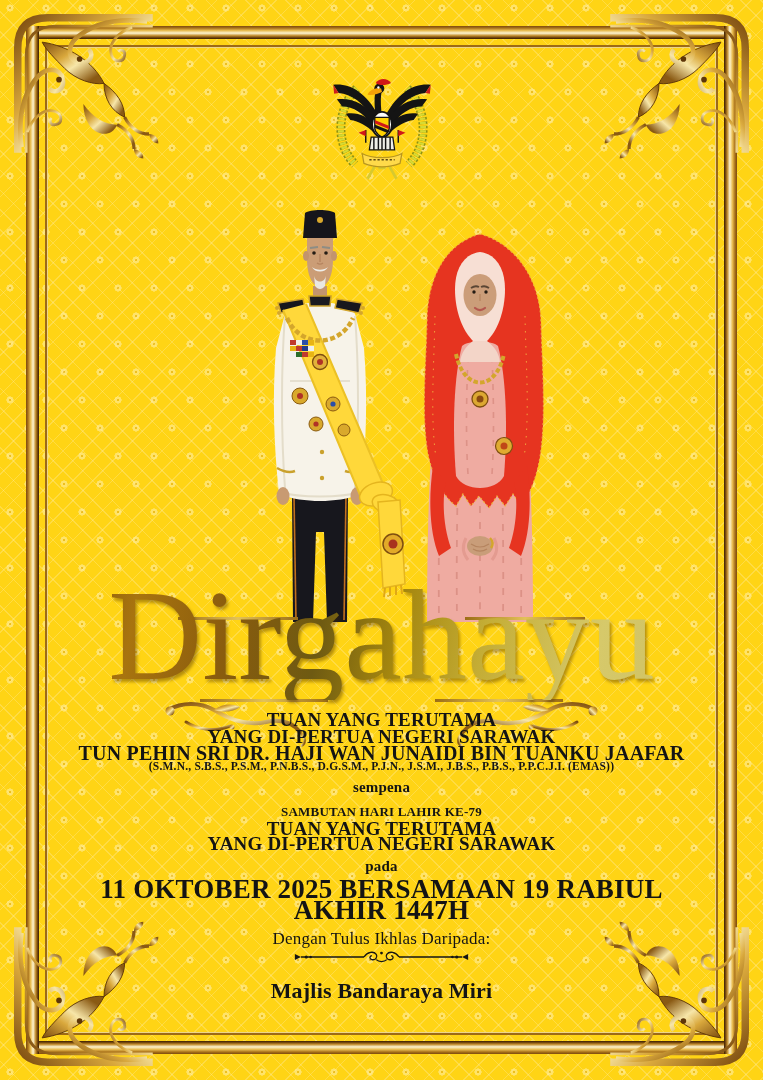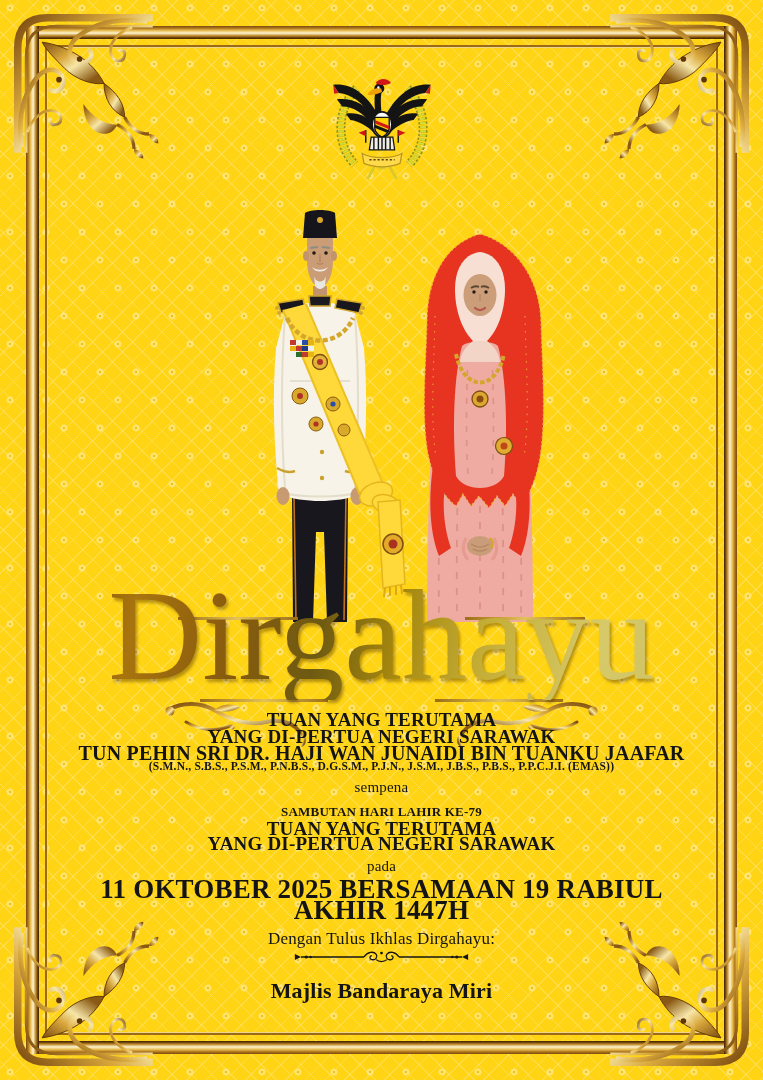--- a/index.html
+++ b/index.html
@@ -52,25 +52,25 @@
       -webkit-text-fill-color:transparent;color:transparent;
       filter:drop-shadow(2px 3px 1.5px rgba(70,40,0,.4));
     }
   }
   .copy{position:absolute;top:710px;left:55px;right:55px;text-align:center;color:#141414;}
   .copy div{letter-spacing:.2px;}
   .b19{font-size:19px;line-height:19px;font-weight:bold;margin:0;}
   .b19b{font-size:19px;line-height:19px;font-weight:bold;margin:-2px 0 0;}
   .b20{font-size:20px;line-height:20px;font-weight:bold;margin:-3px 0 0;}
   .honors{font-size:11.5px;line-height:12px;font-weight:bold;margin:-3px 0 0;letter-spacing:0;}
-  .small15{font-size:15px;line-height:15px;font-weight:normal;margin:8px 0 0;}
+  .small15{font-size:15px;line-height:15px;font-weight:bold;margin:8px 0 0;}
   .occ1{font-size:13px;line-height:19px;font-weight:bold;margin:7px 0 0;}
   .occ2{font-size:19px;line-height:19px;font-weight:bold;margin:-2px 0 0;}
   .occ3{font-size:19px;line-height:19px;font-weight:bold;margin:-4px 0 0;}
-  .pada{font-size:15px;line-height:15px;font-weight:normal;margin:6px 0 0;}
+  .pada{font-size:15px;line-height:15px;font-weight:bold;margin:6px 0 0;}
   .date{font-size:27px;line-height:21px;font-weight:bold;margin:5px 0 0;}
   .from{font-size:17px;line-height:17px;font-weight:normal;margin:9px 0 0;}
   .divider{margin:2px auto 0;display:block;}
   .org{font-size:22px;line-height:22px;font-weight:bold;margin:15px 0 11px;}
 </style>
 </head>
 <body>
 
 <div class="poster">
 
@@ -288,21 +288,21 @@
     <div class="b19">TUAN YANG TERUTAMA</div>
     <div class="b19b">YANG DI-PERTUA NEGERI SARAWAK</div>
     <div class="b20">TUN PEHIN SRI DR. HAJI WAN JUNAIDI BIN TUANKU JAAFAR</div>
     <div class="honors">(S.M.N., S.B.S., P.S.M., P.N.B.S., D.G.S.M., P.J.N., J.S.M., J.B.S., P.B.S., P.P.C.J.I. (EMAS))</div>
     <div class="small15">sempena</div>
     <div class="occ1">SAMBUTAN HARI LAHIR KE-79</div>
     <div class="occ2">TUAN YANG TERUTAMA</div>
     <div class="occ3">YANG DI-PERTUA NEGERI SARAWAK</div>
     <div class="pada">pada</div>
     <div class="date">11 OKTOBER 2025 BERSAMAAN 19 RABIUL AKHIR 1447H</div>
-    <div class="from">Dengan Tulus Ikhlas Dirgahayu:</div>
+    <div class="from">Dengan Tulus Ikhlas Daripada:</div>
     <svg class="divider" width="175" height="16" viewBox="0 0 200 18">
       <g stroke="#151515" fill="none" stroke-width="1.5">
         <path d="M8,9 L80,9 M120,9 L192,9"></path>
         <path d="M80,9 C84,3 91,2 94,6 C96,9 93,13 89,12 C86,11 86,8 89,7.5"></path>
         <path d="M120,9 C116,3 109,2 106,6 C104,9 107,13 111,12 C114,11 114,8 111,7.5"></path>
         <path d="M94,12 C97,15 103,15 106,12"></path>
       </g>
       <g fill="#151515">
         <path d="M8,9 L1,5.5 L1,12.5 Z"></path>
         <path d="M192,9 L199,5.5 L199,12.5 Z"></path>

